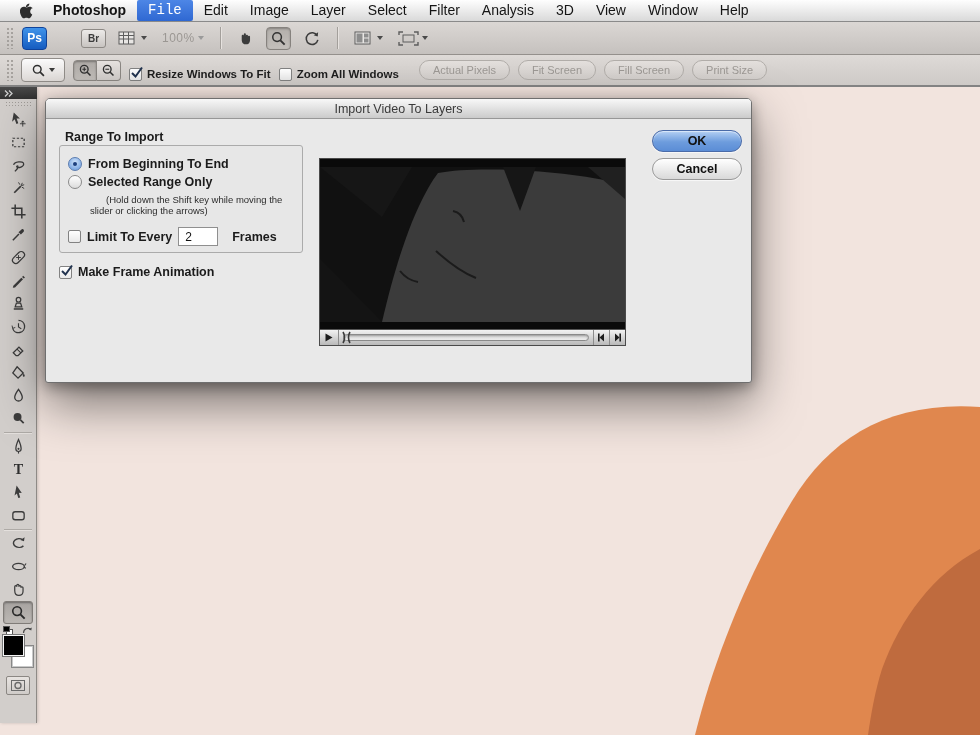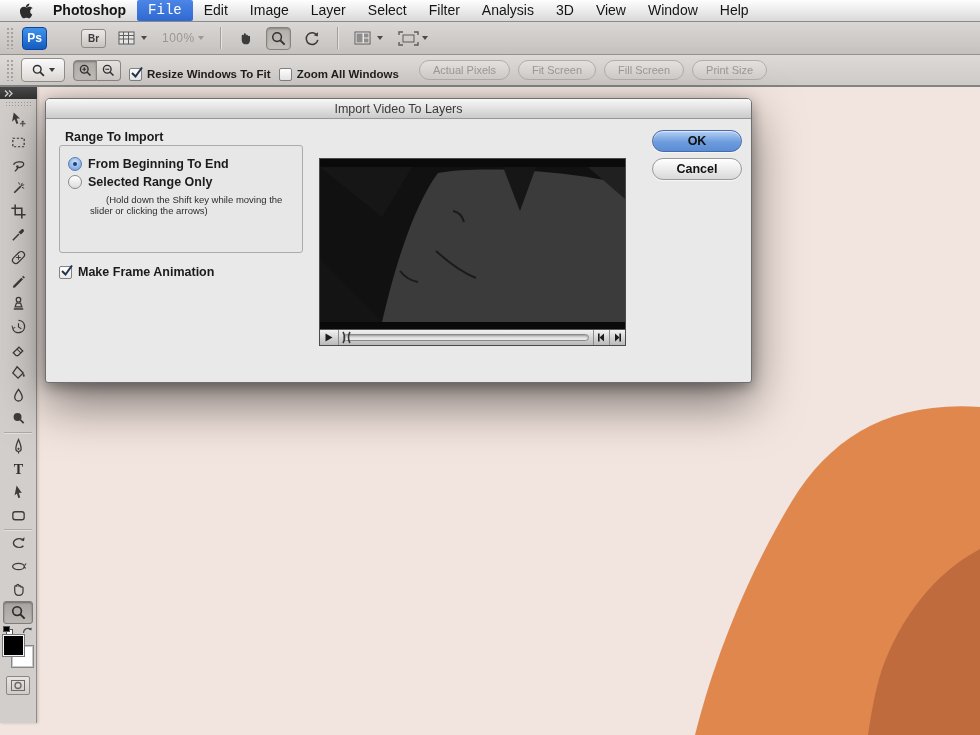--- a/index.html
+++ b/index.html
@@ -413,20 +413,26 @@
     <div class="row" style="position:absolute; left:8px; top:11px;">
       <span class="radio on"></span>
       <span class="lbl">From Beginning To End</span>
     </div>
     <div class="row" style="position:absolute; left:8px; top:29px;">
       <span class="radio"></span>
       <span class="lbl">Selected Range Only</span>
     </div>
     <div class="abs hint" style="left:30px; top:48px;margin-left:16px;">(Hold down the Shift key while moving the</div>
     <div class="abs hint" style="left:30px; top:59px;">slider or clicking the arrows)</div>
+    <div class="row" style="position:absolute; left:8px; top:81px;">
+      <span class="checkbox"></span>
+      <span class="lbl">Limit To Every</span>
+      <input class="limit-input" value="2" style="">
+      <span class="lbl" style="margin-left:8px;">Frames</span>
+    </div>
   </div>
 
   <div class="row" style="position:absolute; left:13px; top:166px;">
     <span class="checkbox">
       <svg width="16" height="16" viewBox="0 0 16 16">
         <path d="M3 8 L6.5 11.5 L13 2.5" fill="none" stroke="#20324e" stroke-width="2"></path>
       </svg>
     </span>
     <span class="lbl">Make Frame Animation</span>
   </div>

